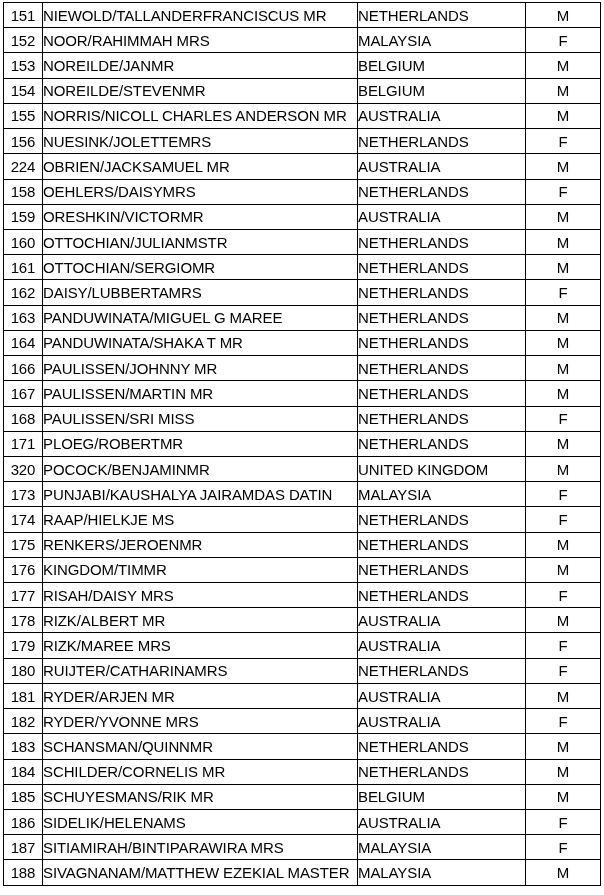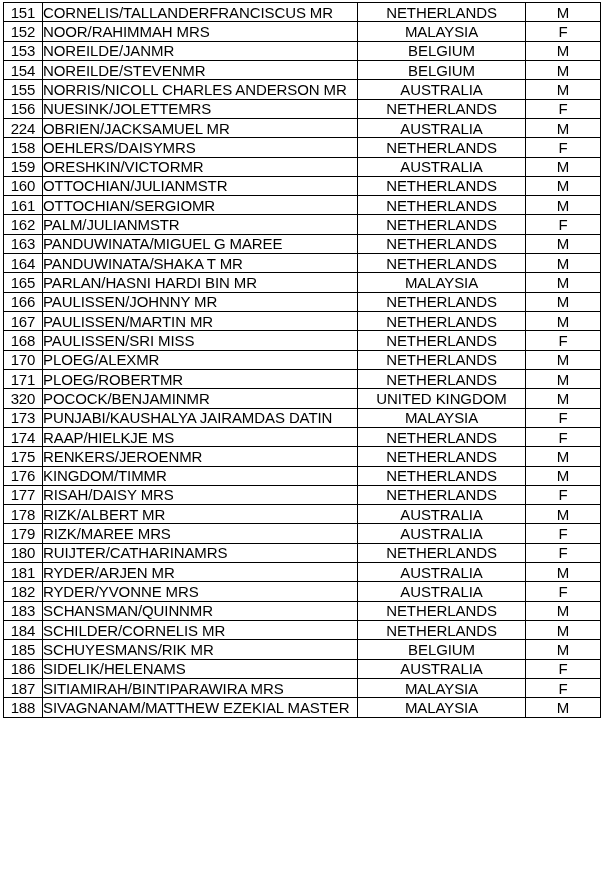--- a/index.html
+++ b/index.html
@@ -17,21 +17,21 @@
   .page {
     position: absolute;
     inset: 0;
     background: #ffffff;
   }
   table.manifest {
     position: absolute;
     left: 3px;
     top: 2px;
     width: 597px;
-    height: 716px;
+    height: 884px;
     border-collapse: collapse;
     table-layout: fixed;
   }
   table.manifest td {
     border: 1px solid #000000;
     font-size: 15px;
     color: #000000;
     white-space: nowrap;
     overflow: hidden;
     vertical-align: middle;
@@ -39,42 +39,42 @@
     letter-spacing: -0.1px;
   }
   td.col-num {
     text-align: center;
   }
   td.col-name {
     text-align: left;
     padding-left: 6px;
   }
   td.col-country {
-    text-align: center;
+    text-align: left;
     padding-left: 6px;
   }
   td.col-gender {
     text-align: center;
   }
 </style>
 </head>
 <body>
 
 <div class="page">
   <table class="manifest">
     <colgroup>
       <col style="width:39px">
       <col style="width:315px">
       <col style="width:168px">
       <col style="width:75px">
     </colgroup>
     <tbody>
   <tr>
     <td class="col-num">151</td>
-    <td class="col-name">CORNELIS/TALLANDERFRANCISCUS MR</td>
+    <td class="col-name">NIEWOLD/TALLANDERFRANCISCUS MR</td>
     <td class="col-country">NETHERLANDS</td>
     <td class="col-gender">M</td>
   </tr>
 
   <tr>
     <td class="col-num">152</td>
     <td class="col-name">NOOR/RAHIMMAH MRS</td>
     <td class="col-country">MALAYSIA</td>
     <td class="col-gender">F</td>
   </tr>
@@ -137,45 +137,39 @@
 
   <tr>
     <td class="col-num">161</td>
     <td class="col-name">OTTOCHIAN/SERGIOMR</td>
     <td class="col-country">NETHERLANDS</td>
     <td class="col-gender">M</td>
   </tr>
 
   <tr>
     <td class="col-num">162</td>
-    <td class="col-name">PALM/JULIANMSTR</td>
+    <td class="col-name">DAISY/LUBBERTAMRS</td>
     <td class="col-country">NETHERLANDS</td>
     <td class="col-gender">F</td>
   </tr>
 
   <tr>
     <td class="col-num">163</td>
     <td class="col-name">PANDUWINATA/MIGUEL G MAREE</td>
     <td class="col-country">NETHERLANDS</td>
     <td class="col-gender">M</td>
   </tr>
 
   <tr>
     <td class="col-num">164</td>
     <td class="col-name">PANDUWINATA/SHAKA T MR</td>
     <td class="col-country">NETHERLANDS</td>
     <td class="col-gender">M</td>
   </tr>
 
-  <tr>
-    <td class="col-num">165</td>
-    <td class="col-name">PARLAN/HASNI HARDI BIN MR</td>
-    <td class="col-country">MALAYSIA</td>
-    <td class="col-gender">M</td>
-  </tr>
 
   <tr>
     <td class="col-num">166</td>
     <td class="col-name">PAULISSEN/JOHNNY MR</td>
     <td class="col-country">NETHERLANDS</td>
     <td class="col-gender">M</td>
   </tr>
 
   <tr>
     <td class="col-num">167</td>
@@ -185,26 +179,20 @@
   </tr>
 
   <tr>
     <td class="col-num">168</td>
     <td class="col-name">PAULISSEN/SRI MISS</td>
     <td class="col-country">NETHERLANDS</td>
     <td class="col-gender">F</td>
   </tr>
 
 
-  <tr>
-    <td class="col-num">170</td>
-    <td class="col-name">PLOEG/ALEXMR</td>
-    <td class="col-country">NETHERLANDS</td>
-    <td class="col-gender">M</td>
-  </tr>
 
   <tr>
     <td class="col-num">171</td>
     <td class="col-name">PLOEG/ROBERTMR</td>
     <td class="col-country">NETHERLANDS</td>
     <td class="col-gender">M</td>
   </tr>
 
   <tr>
     <td class="col-num">320</td>

